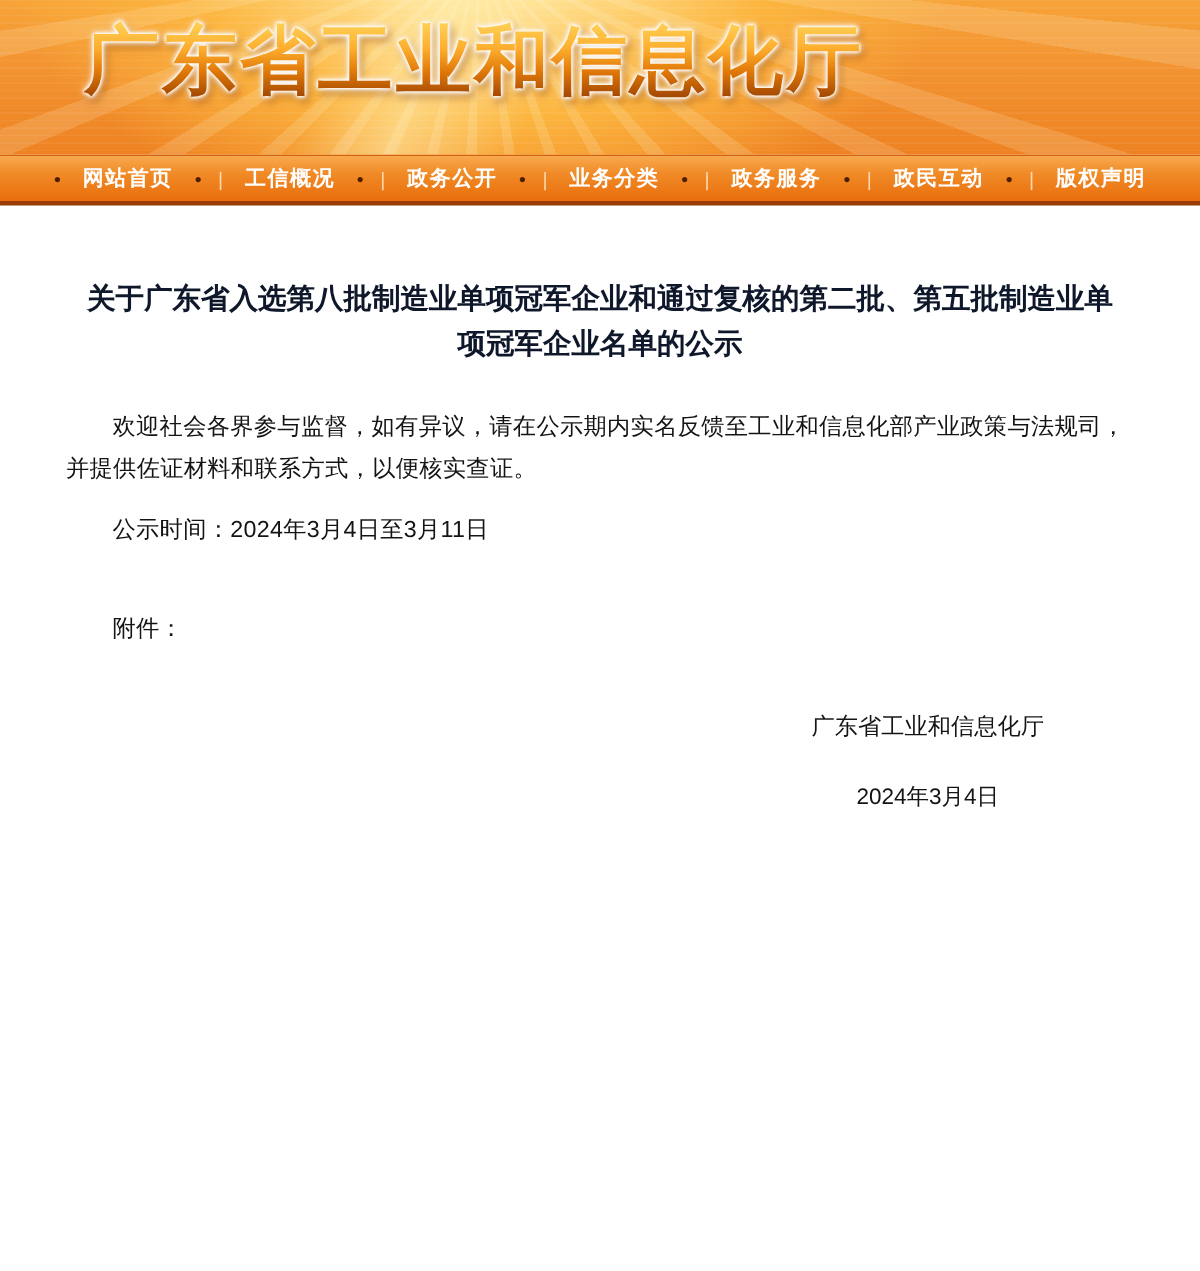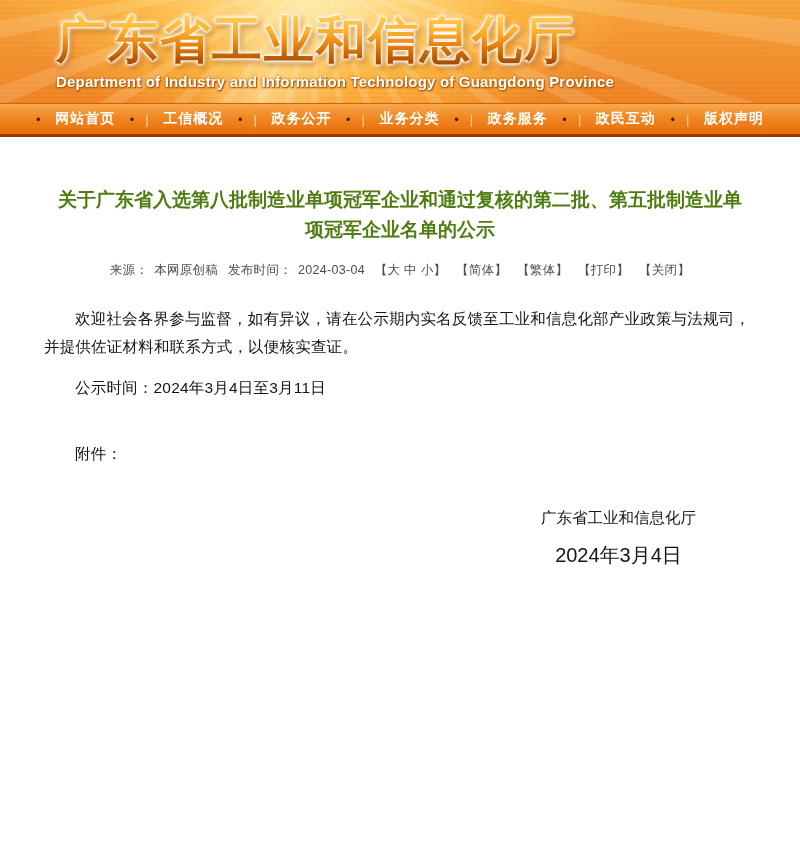--- a/index.html
+++ b/index.html
@@ -53,21 +53,21 @@
   }
   .sep { display:inline-flex; align-items:center; }
   .sep i { font-style:normal; }
   .dot { color:#4d1e00; font-size:13px; line-height:1; }
   .pipe { color:#ffd9ad; margin-left:11px; font-size:13px; line-height:1; }
 
   
   .content { padding:0 44px; color:#141414; }
   .art-title {
     margin:48px 12px 0; text-align:center; font-size:19px; line-height:30px;
-    color:#4d7c0f; font-weight:bold;
+    color:#0f172a; font-weight:bold;
   }
   .meta {
     margin-top:17px; text-align:center; font-size:12.5px; color:#4c4c4c;
     letter-spacing:.3px;
   }
   .meta span, .meta a { margin:0 3px; color:#4c4c4c; text-decoration:none; white-space:nowrap; }
   .meta a { cursor:pointer; }
 
   .body { margin-top:26px; }
   .para {
@@ -75,29 +75,28 @@
     text-indent:2em; margin:13px 0 0; letter-spacing:.2px;
   }
   .para:first-child { margin-top:0; }
   .attach-label { margin-top:38px; }
   .attach-item { margin-top:15px; cursor:pointer; }
 
   .signature {
     margin:40px 60px 0 auto; width:max-content; text-align:center;
     font-size:15.5px; color:#141414;
   }
-  .sig-date { margin-top:13px; font-size:20px; }
+  .sig-date { margin-top:27px; font-size:15px; }
 </style>
 </head>
 <body>
 
 <header class="masthead">
   <div class="brand">
     <div class="brand-cn">广东省工业和信息化厅</div>
-    <div class="brand-en">Department of Industry and Information Technology of Guangdong Province</div>
   </div>
 </header>
 
 <nav class="topnav">
   <span class="dot">•</span>
   <a>网站首页</a>
   <span class="sep">
       <i class="dot">•</i>
       <i class="pipe">|</i>
     </span>
@@ -125,29 +124,20 @@
   <span class="sep">
       <i class="dot">•</i>
       <i class="pipe">|</i>
     </span>
   <a>版权声明</a>
 </nav>
 
 <main class="content">
   <h1 class="art-title">关于广东省入选第八批制造业单项冠军企业和通过复核的第二批、第五批制造业单项冠军企业名单的公示</h1>
 
-  <div class="meta">
-    <span>来源：</span><span>本网原创稿</span>
-    <span>发布时间：</span><span>2024-03-04</span>
-    <a>【大 中 小】</a>
-    <a>【简体】</a>
-    <a>【繁体】</a>
-    <a>【打印】</a>
-    <a>【关闭】</a>
-  </div>
 
   <div class="body">
     <p class="para">欢迎社会各界参与监督，如有异议，请在公示期内实名反馈至工业和信息化部产业政策与法规司，并提供佐证材料和联系方式，以便核实查证。</p>
     <p class="para">公示时间：2024年3月4日至3月11日</p>
 
     <p class="para attach-label">附件：</p>
 
     <div class="signature">
       <div class="sig-org">广东省工业和信息化厅</div>
       <div class="sig-date">2024年3月4日</div>

